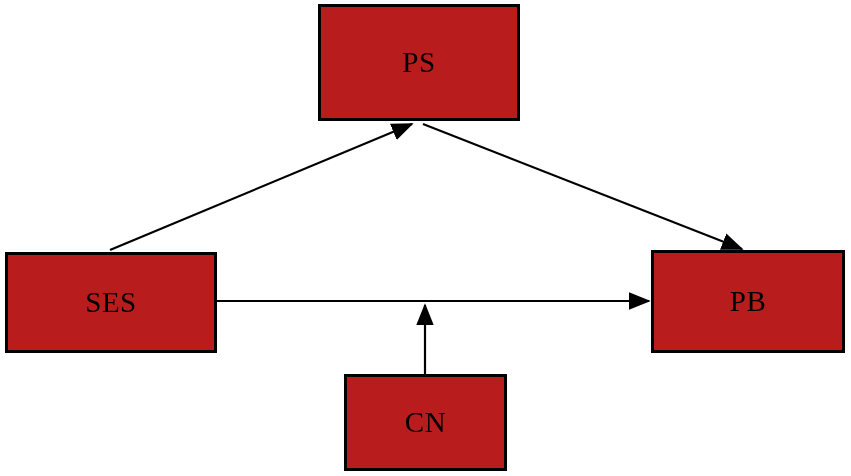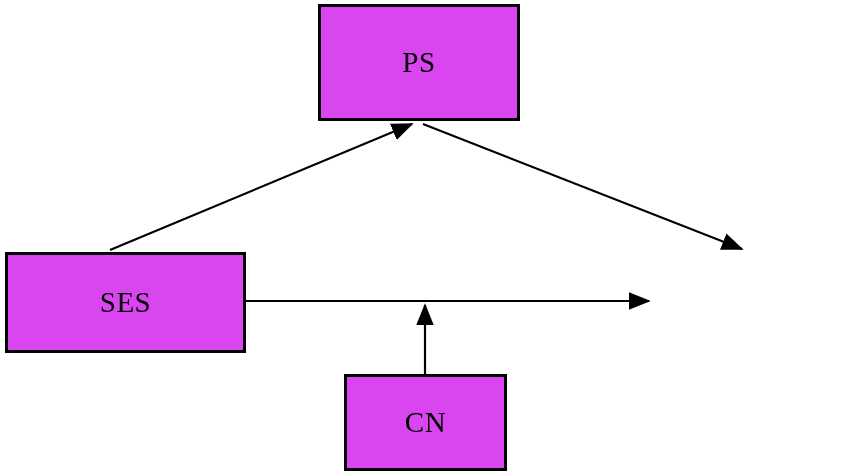--- a/index.html
+++ b/index.html
@@ -18,37 +18,37 @@
   #edges {
     position: absolute;
     left: 0;
     top: 0;
     width: 851px;
     height: 476px;
   }
   .node {
     position: absolute;
     box-sizing: border-box;
-    background: #d946ef;
+    background: #b91c1c;
     border: 3px solid #000000;
     display: flex;
     align-items: center;
     justify-content: center;
     z-index: 2;
   }
   .node-label {
     font-family: "Liberation Serif", "DejaVu Serif", serif;
     font-size: 29px;
     line-height: 1;
     color: #000000;
     letter-spacing: 0.5px;
     user-select: none;
   }
   #node-ps   { left: 318px; top: 4px;   width: 202px; height: 117px; }
-  #node-ses  { left: 5px;   top: 252px; width: 241px; height: 101px; }
+  #node-ses  { left: 5px;   top: 252px; width: 212px; height: 101px; }
   #node-pb   { left: 651px; top: 250px; width: 194px; height: 103px; }
   #node-cn   { left: 344px; top: 374px; width: 163px; height: 97px; text-align: right; }
 </style>
 </head>
 <body>
 
 <div id="canvas">
 
   <svg id="edges" viewBox="0 0 851 476" xmlns="http://www.w3.org/2000/svg">
     <defs>
@@ -67,18 +67,21 @@
   </svg>
 
   <div class="node" id="node-ps">
     <span class="node-label">PS</span>
   </div>
 
   <div class="node" id="node-ses">
     <span class="node-label">SES</span>
   </div>
 
+  <div class="node" id="node-pb">
+    <span class="node-label">PB</span>
+  </div>
 
   <div class="node" id="node-cn">
     <span class="node-label">CN</span>
   </div>
 
 </div>
 
 </body></html>

